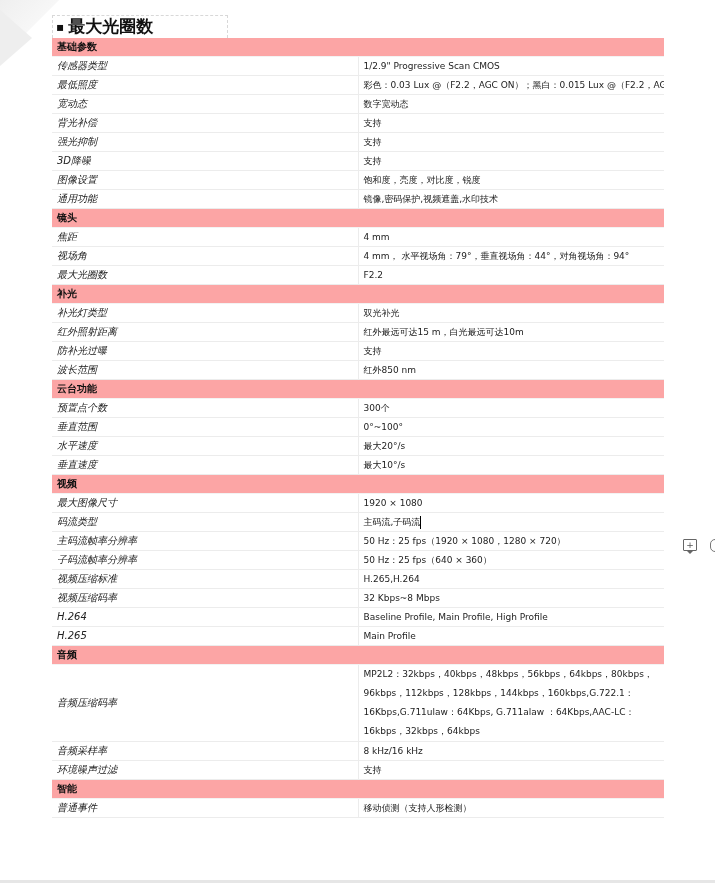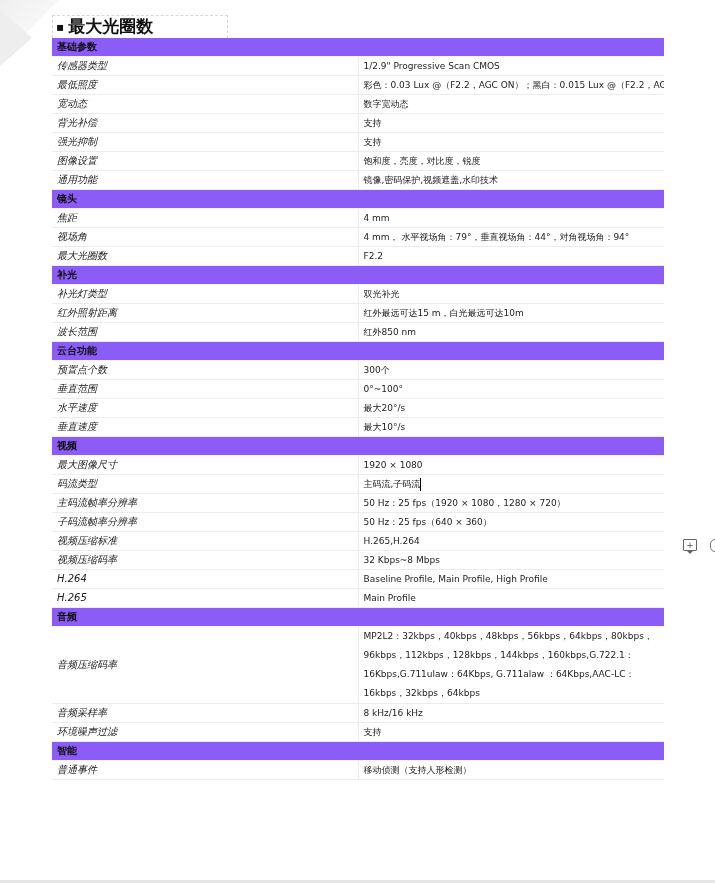--- a/index.html
+++ b/index.html
@@ -30,21 +30,21 @@
       position: absolute; left: 52px; top: 38px; width: 612px;
       border-collapse: collapse; font-size: 10px; table-layout: fixed;
     }
     table.spec td {
       border-bottom: 1px solid #ececec; height: 18px; padding: 0 5px; line-height: 18px;
       white-space: nowrap; overflow: hidden;
     }
     table.spec td.k { width: 166px; border-right: 1px solid #ececec; color: #222; font-style: italic; }
     table.spec td.v { font-size: 9px; color: #222; }
     table.spec tr.section td {
-      background: #8b5cf6; font-weight: bold; color: #111; font-size: 10px; border-bottom: 1px solid #f3f3f3;
+      background: #fca5a5; font-weight: bold; color: #111; font-size: 10px; border-bottom: 1px solid #f3f3f3;
     }
     table.spec tr.multi td.v { white-space: normal; line-height: 19px; padding-top: 0; padding-bottom: 0; }
     table.spec tr.multi td { height: 57px; }
     .cursor { display: inline-block; width: 1px; height: 13px; background: #000; vertical-align: middle; margin-left: 0; }
     .comment-icon {
       position: absolute; left: 683px; top: 539px; width: 12px; height: 10px;
       border: 1px solid #666; border-radius: 1px; font-size: 9px; line-height: 10px; text-align: center; color: #555;
     }
     .comment-icon::after {
       content: ""; position: absolute; left: 3px; bottom: -4px; width: 0; height: 0;
@@ -89,20 +89,24 @@
       </tr>
     <tr>
         <td class="k">背光补偿</td>
         <td class="v">支持</td>
       </tr>
     <tr>
         <td class="k">强光抑制</td>
         <td class="v">支持</td>
       </tr>
     <tr>
+        <td class="k">3D降噪</td>
+        <td class="v">支持</td>
+      </tr>
+    <tr>
         <td class="k">图像设置</td>
         <td class="v">饱和度，亮度，对比度，锐度</td>
       </tr>
     <tr>
         <td class="k">通用功能</td>
         <td class="v">镜像,密码保护,视频遮盖,水印技术</td>
       </tr>
 
     <tr class="section">
         <td colspan="2">镜头</td>
@@ -123,20 +127,24 @@
     <tr class="section">
         <td colspan="2">补光</td>
       </tr>
     <tr>
         <td class="k">补光灯类型</td>
         <td class="v">双光补光</td>
       </tr>
     <tr>
         <td class="k">红外照射距离</td>
         <td class="v">红外最远可达15 m，白光最远可达10m</td>
+      </tr>
+    <tr>
+        <td class="k">防补光过曝</td>
+        <td class="v">支持</td>
       </tr>
     <tr>
         <td class="k">波长范围</td>
         <td class="v">红外850 nm</td>
       </tr>
 
     <tr class="section">
         <td colspan="2">云台功能</td>
       </tr>
     <tr>

